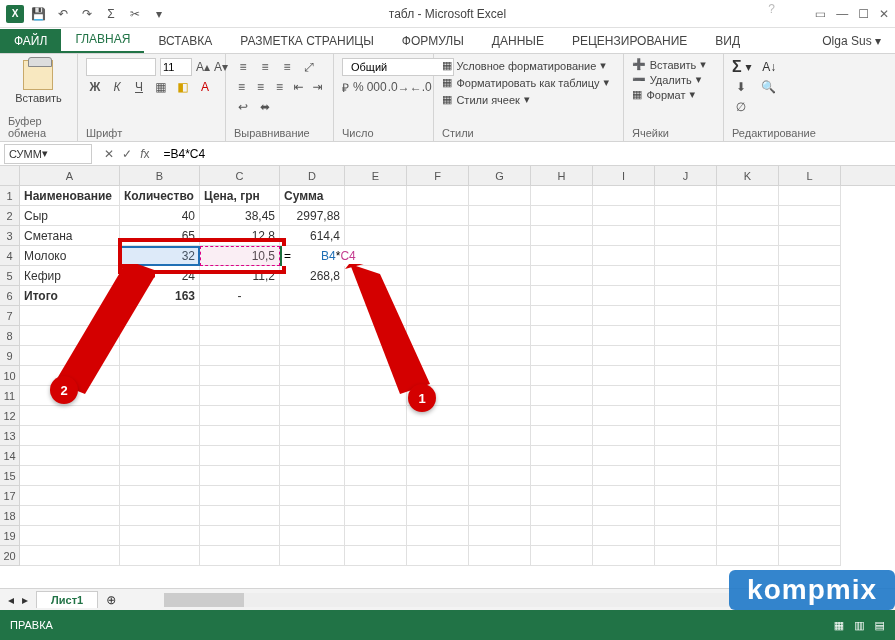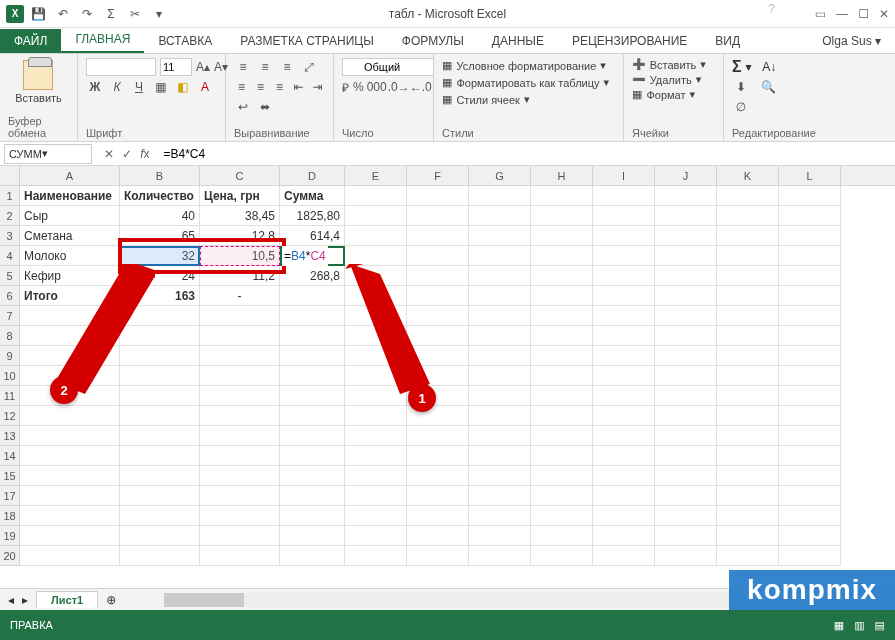--- a/index.html
+++ b/index.html
@@ -25,21 +25,21 @@
 .group { border-right:1px solid #d4d4d4; padding:4px 8px 2px 8px; display:flex; flex-direction:column; justify-content:space-between;}
 .group .controls { flex:1; display:flex; flex-direction:column; gap:2px;}
 .group .label { text-align:left; font-size:11px; color:#666; padding-top:2px;}
 .rowc { display:flex; gap:4px; align-items:center;}
 .iconbtn { width:18px;height:18px; display:flex;align-items:center;justify-content:center; color:#555;}
 .bigbtn { display:flex; flex-direction:column; align-items:center; gap:2px; font-size:11px; color:#444; padding:2px 4px;}
 .clip-icon { width:30px;height:30px; border:1px solid #c8a96a; background:#f8e8c0; position:relative;}
 .clip-icon::before{content:"";position:absolute;top:-4px;left:4px;width:22px;height:8px;border:1px solid #888;border-radius:3px 3px 0 0;background:#ddd;}
 .fontname { width:70px; height:18px; border:1px solid #ccc; background:#fff; font-size:11px; padding:0 2px;}
 .fontsize { width:32px; height:18px; border:1px solid #ccc; background:#fff; font-size:11px; padding:0 2px;}
-.numfmt { width:92px; height:18px; border:1px solid #ccc; background:#fff; font-size:11px; padding:0 21px;}
+.numfmt { width:112px; height:18px; border:1px solid #ccc; background:#fff; font-size:11px; padding:0 8px;}
 .stylesbtn { font-size:11px; color:#444; padding:1px 0; display:flex; align-items:center; gap:4px;}
 .cellsbtn { font-size:11px; color:#444; display:flex; align-items:center; gap:4px;}
 .sigma { font-size:16px; font-weight:bold;}
 
 
 .fbar { height:24px; border-bottom:1px solid #d4d4d4; display:flex; align-items:center; background:#fff;}
 .namebox { width:88px; height:20px; border:1px solid #ccc; margin:0 4px; padding:0 4px; font-size:11px; display:flex; align-items:center;}
 .fbar .fx { display:flex; gap:8px; padding:0 8px; color:#666; align-items:center;}
 .fbar .fx span { cursor:pointer; }
 .formula-input { flex:1; border:none; outline:none; font-size:12px; padding:0 6px;}
@@ -59,38 +59,38 @@
 
 
 .cA{width:100px;} .cB{width:80px;} .cC{width:80px;} .cD{width:65px;} .cE{width:62px;} .cF{width:62px;} .cG{width:62px;} .cH{width:62px;} .cI{width:62px;} .cJ{width:62px;} .cK{width:62px;} .cL{width:62px;}
 
 
 .highlight-red { position:absolute; border:4px solid #d40000; pointer-events:none; z-index:5;}
 .sel-blue { position:absolute; border:2px solid #1f6fb5; background:rgba(120,170,230,.25); pointer-events:none; z-index:4;}
 .sel-pink { position:absolute; border:1px dashed #d08; background:rgba(230,170,200,.2); pointer-events:none; z-index:4;}
 .active-cell { position:absolute; border:2px solid #1a6f3c; pointer-events:none; z-index:6;}
 .formula-inplace { position:absolute; background:#fff; font-size:12px; z-index:7; line-height:20px; padding:0 2px;}
-.formula-inplace .eq{color:#000;} .formula-inplace .b4{color:#1f6fb5;} .formula-inplace .star{color:#000;} .formula-inplace .c4{color:#c43b8e;}
+.formula-inplace .eq{color:#000;} .formula-inplace .b4{color:#1f6fb5;margin-left:30px;} .formula-inplace .star{color:#000;} .formula-inplace .c4{color:#c43b8e;}
 
 
 .arrow { position:absolute; z-index:10; }
 .callout { position:absolute; width:28px;height:28px;border-radius:50%;background:#d40000;color:#fff;display:flex;align-items:center;justify-content:center;font-size:13px;font-weight:bold;z-index:11;box-shadow:0 2px 4px rgba(0,0,0,.3);}
 
 
 .sheettabs { position:absolute; bottom:30px; left:0; right:0; height:22px; background:#f3f3f3; border-top:1px solid #d4d4d4; display:flex; align-items:center; padding:0 8px; gap:8px;}
 .sheettab { background:#fff; border:1px solid #ccc; border-bottom:none; padding:2px 14px; font-weight:bold; font-size:11px; color:#217346;}
 .hsbar { flex:1; height:14px; background:#eee; margin-left:40px; position:relative;}
 .hsbar .thumb { position:absolute; left:0; width:80px; height:100%; background:#ccc;}
 
 
 .status { position:absolute; bottom:0; left:0; right:0; height:30px; background:#217346; color:#fff; display:flex; align-items:center; padding:0 10px; font-size:11px;}
 .status .right { margin-left:auto; display:flex; gap:10px; align-items:center;}
 
 
-.watermark { position:absolute; right:0; bottom:30px; background:rgba(30,120,200,.9); color:#fff; font-size:28px; font-weight:bold; padding:4px 18px; font-family:Arial,sans-serif; letter-spacing:1px; z-index:20;}
+.watermark { position:absolute; right:0; bottom:30px; background:rgba(30,120,200,.9); color:#fff; font-size:28px; font-weight:bold; padding:4px 18px; font-family:Arial,sans-serif; letter-spacing:1px; z-index:20;border-radius:6px;}
 </style>
 </head>
 <body>
 
 <div class="titlebar">
   <div class="qat">
     <div class="xlicon">X</div>
     <span class="iconbtn">💾</span>
     <span class="iconbtn">↶</span>
     <span class="iconbtn">↷</span>
@@ -264,21 +264,21 @@
         <div class="cell cI"></div>
         <div class="cell cJ"></div>
         <div class="cell cK"></div>
         <div class="cell cL"></div>
       </div>
       <div class="row">
         <div class="rowh">2</div>
         <div class="cell cA">Сыр</div>
         <div class="cell cB num">40</div>
         <div class="cell cC num">38,45</div>
-        <div class="cell cD num">1825,80</div>
+        <div class="cell cD num">2997,88</div>
         <div class="cell cE"></div>
         <div class="cell cF"></div>
         <div class="cell cG"></div>
         <div class="cell cH"></div>
         <div class="cell cI"></div>
         <div class="cell cJ"></div>
         <div class="cell cK"></div>
         <div class="cell cL"></div>
       </div>
       <div class="row">

